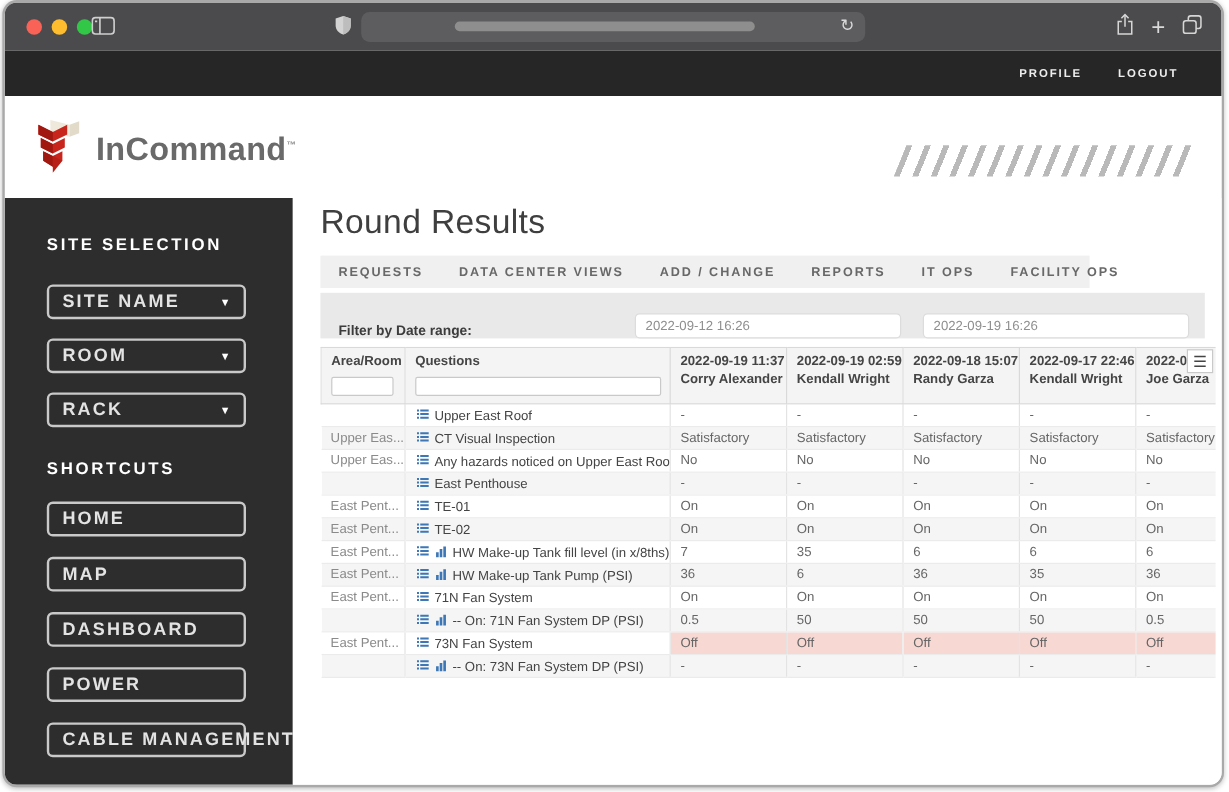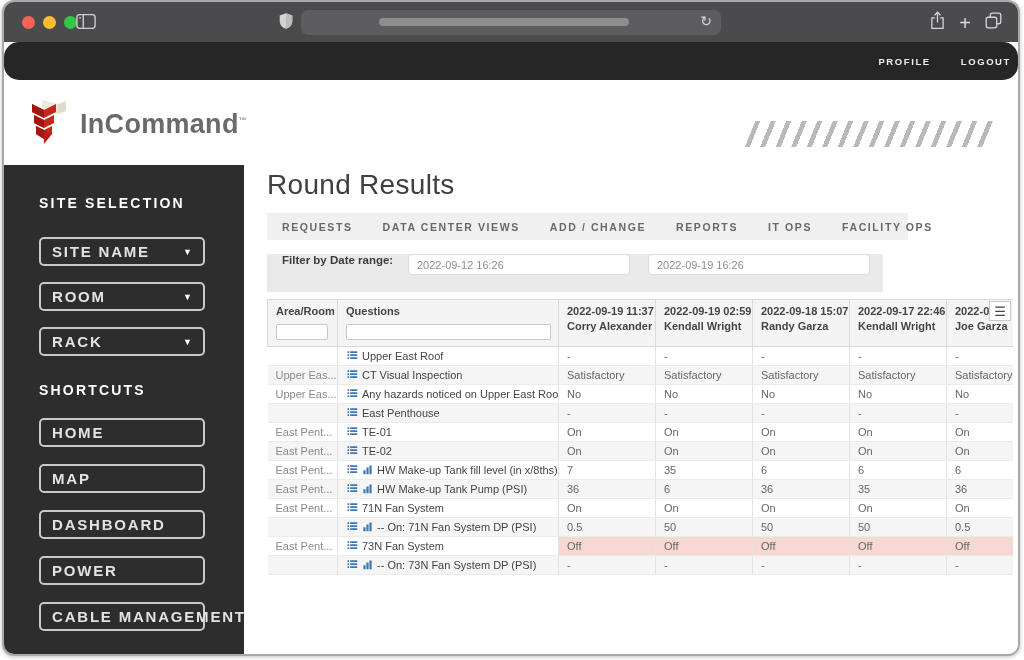--- a/index.html
+++ b/index.html
@@ -26,21 +26,21 @@
     position:absolute; left:50%; transform:translateX(-50%); top:8px;
     width:420px; height:25px; background:#5d5d5f; border-radius:7px;
   }
   .url-redacted { position:absolute; left:78px; top:8px; width:250px; height:8px;
     border-radius:4px; background:#8e8e8e; }
   .reload { position:absolute; right:9px; top:3px; color:#d9d9d9; font-size:14px; }
   .chrome-right { position:absolute; right:16px; top:9px; display:flex; align-items:center; gap:14px; }
   .plus { color:#d9d9d9; font-size:20px; font-weight:400; line-height:20px; }
   
   .appbar { height:38px; background:#262626; flex:none;
-    display:flex; align-items:center; justify-content:flex-end; gap:30px; padding-right:7px;border-radius:15px; }
+    display:flex; align-items:center; justify-content:flex-end; gap:30px; padding-right:36px; }
   .appbar span { color:#ededed; font-size:9.5px; letter-spacing:1.6px; font-weight:700; cursor:pointer; }
   
   .masthead { height:85px; background:#fff; position:relative; flex:none; }
   .logo { position:absolute; left:24px; top:18px; display:flex; align-items:center; gap:10px; }
   .brand { font-size:27px; color:#6a6a6a; font-weight:600; letter-spacing:.3px; }
   .tm { font-size:8px; color:#8a8a8a; vertical-align:super; }
   .stripes { position:absolute; right:26px; top:41px; width:242px; height:26px;
     transform:skewX(-22deg);
     background:repeating-linear-gradient(90deg,#b9b9b9 0 5px,transparent 5px 15.5px); }
   
@@ -53,22 +53,22 @@
     display:flex; align-items:center; justify-content:space-between;
     padding:0 11px; margin-bottom:16px; cursor:pointer; }
   .side-btn .lbl { color:#e3e3e3; font-size:15px; letter-spacing:1.8px; font-weight:700; white-space:nowrap; }
   .side-btn .arrow { color:#fff; font-size:9px; }
   .sc .side-btn { margin-bottom:17px; }
   main { flex:1; padding:2px 16px 0 23px; position:relative; background:#fff; }
   h1 { font-size:28px; font-weight:500; color:#3f3f3f; margin:2px 0 12px; letter-spacing:.3px; }
   .tabs { width:641px; height:27px; background:#f0f0f0; display:flex; align-items:center; }
   .tab { font-size:10.5px; letter-spacing:1.6px; font-weight:600; color:#686868;
     padding:0 15px; cursor:pointer; white-space:nowrap; }
-  .filterbar { width:616px; height:38px; background:#e9e9e9; margin-top:14px;
-    display:flex; align-items:flex-start; padding:0 13px 0 15px; }
+  .filterbar { width:737px; height:38px; background:#e9e9e9; margin-top:4px;
+    display:flex; align-items:flex-end; padding:0 13px 0 15px; }
   .filter-label { font-size:11.5px; font-weight:700; color:#3c3c3c; }
   .filterbar .spacer { flex:1; }
   .date-input { width:222px; height:21px; border:1px solid #dcdcdc; border-radius:4px;
     font-size:11px; color:#8f8f8f; padding:0 8px; background:#fff; outline:none;
     font-family:"Liberation Sans",sans-serif; }
   .date-input + .date-input { margin-left:18px; }
   
   .tablewrap { margin-top:7px; width:746px; position:relative; overflow:hidden; }
   table { width:776px; table-layout:fixed; border-collapse:collapse; font-size:11px; }
   thead th { background:#f4f4f4; border:1px solid #d9d9d9; padding:5px 8px 6px;

